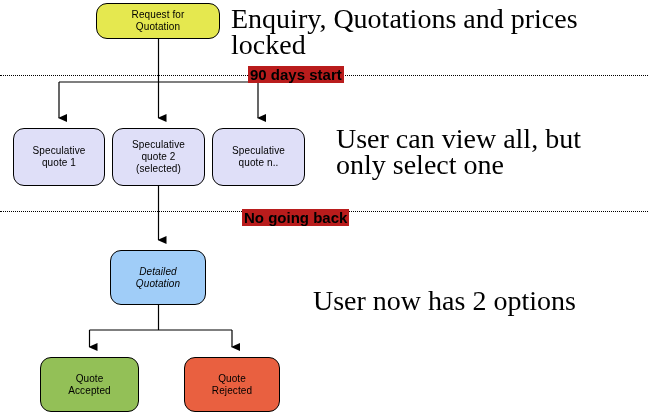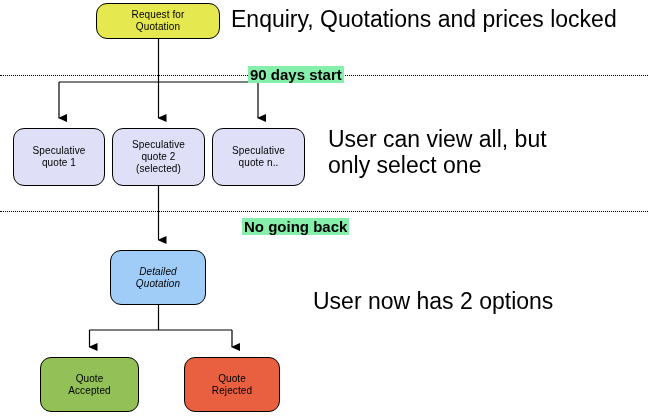--- a/index.html
+++ b/index.html
@@ -78,52 +78,52 @@
     left: 184px;
     top: 357px;
     width: 96px;
     height: 55px;
     background: #e96040;
   }
 
   .note {
     position: absolute;
     color: #000000;
-    font-family: Liberation Sans, sans-serif;
-    font-size: 23px;
+    font-family: Liberation Serif, serif;
+    font-size: 28px;
     line-height: 26px;
     white-space: pre-line;
   }
   .note-1 { left: 231px; top: 6px; }
-  .note-2 { left: 328px; top: 126px; }
+  .note-2 { left: 336px; top: 126px; }
   .note-3 { left: 313px; top: 276px; margin-top: 12px; }
 
   .divider {
     position: absolute;
     left: 0;
     width: 648px;
     height: 0;
     border-top: 1px dotted #000000;
   }
   .divider-1 { top: 75px; }
   .divider-2 { top: 211px; }
 
   .divider-label {
     position: absolute;
     color: #000000;
-    background: #86efac;
+    background: #b91c1c;
     font-family: "Liberation Sans", sans-serif;
     font-size: 15px;
     font-weight: bold;
     line-height: 17px;
     padding: 0 2px;
     white-space: nowrap;
   }
   .divider-label-1 { left: 248px; top: 66px; }
-  .divider-label-2 { left: 242px; top: 218px; }
+  .divider-label-2 { left: 242px; top: 209px; }
 
   svg.wires {
     position: absolute;
     left: 0;
     top: 0;
     width: 648px;
     height: 416px;
     pointer-events: none;
   }
 </style>

